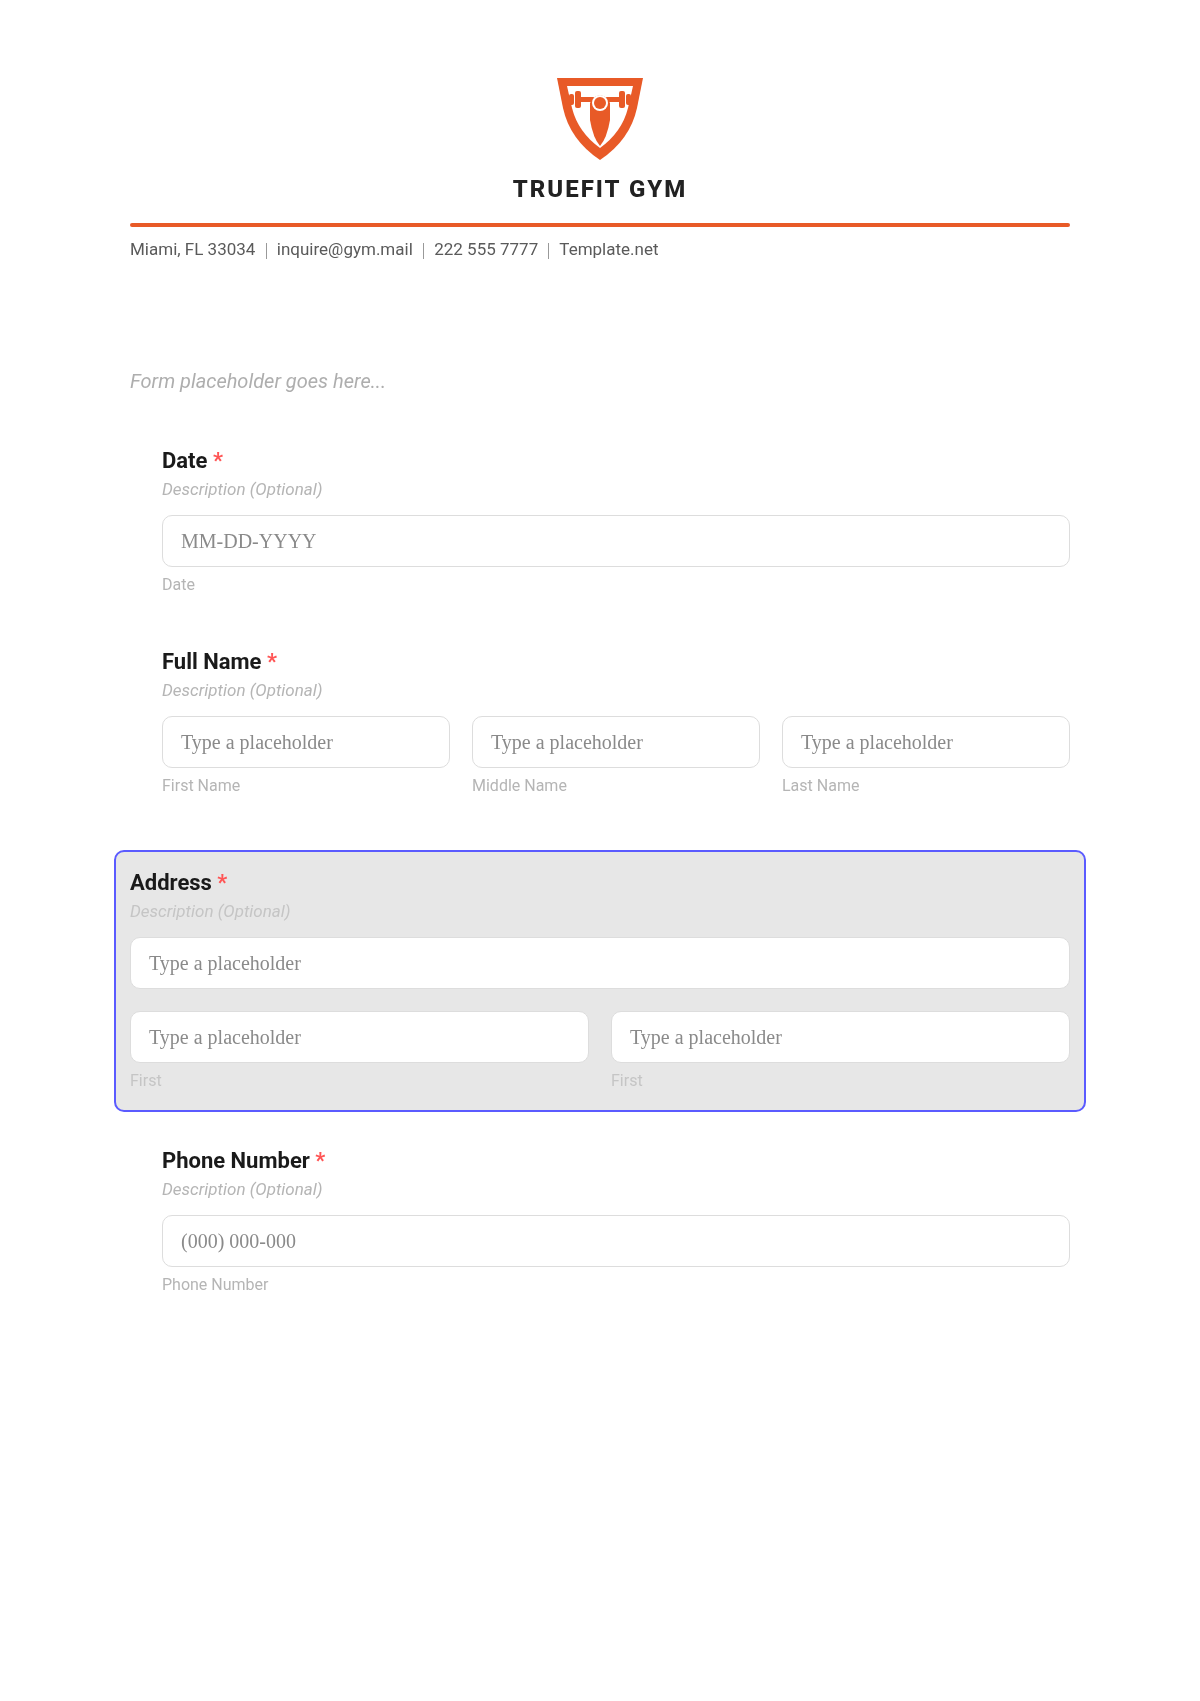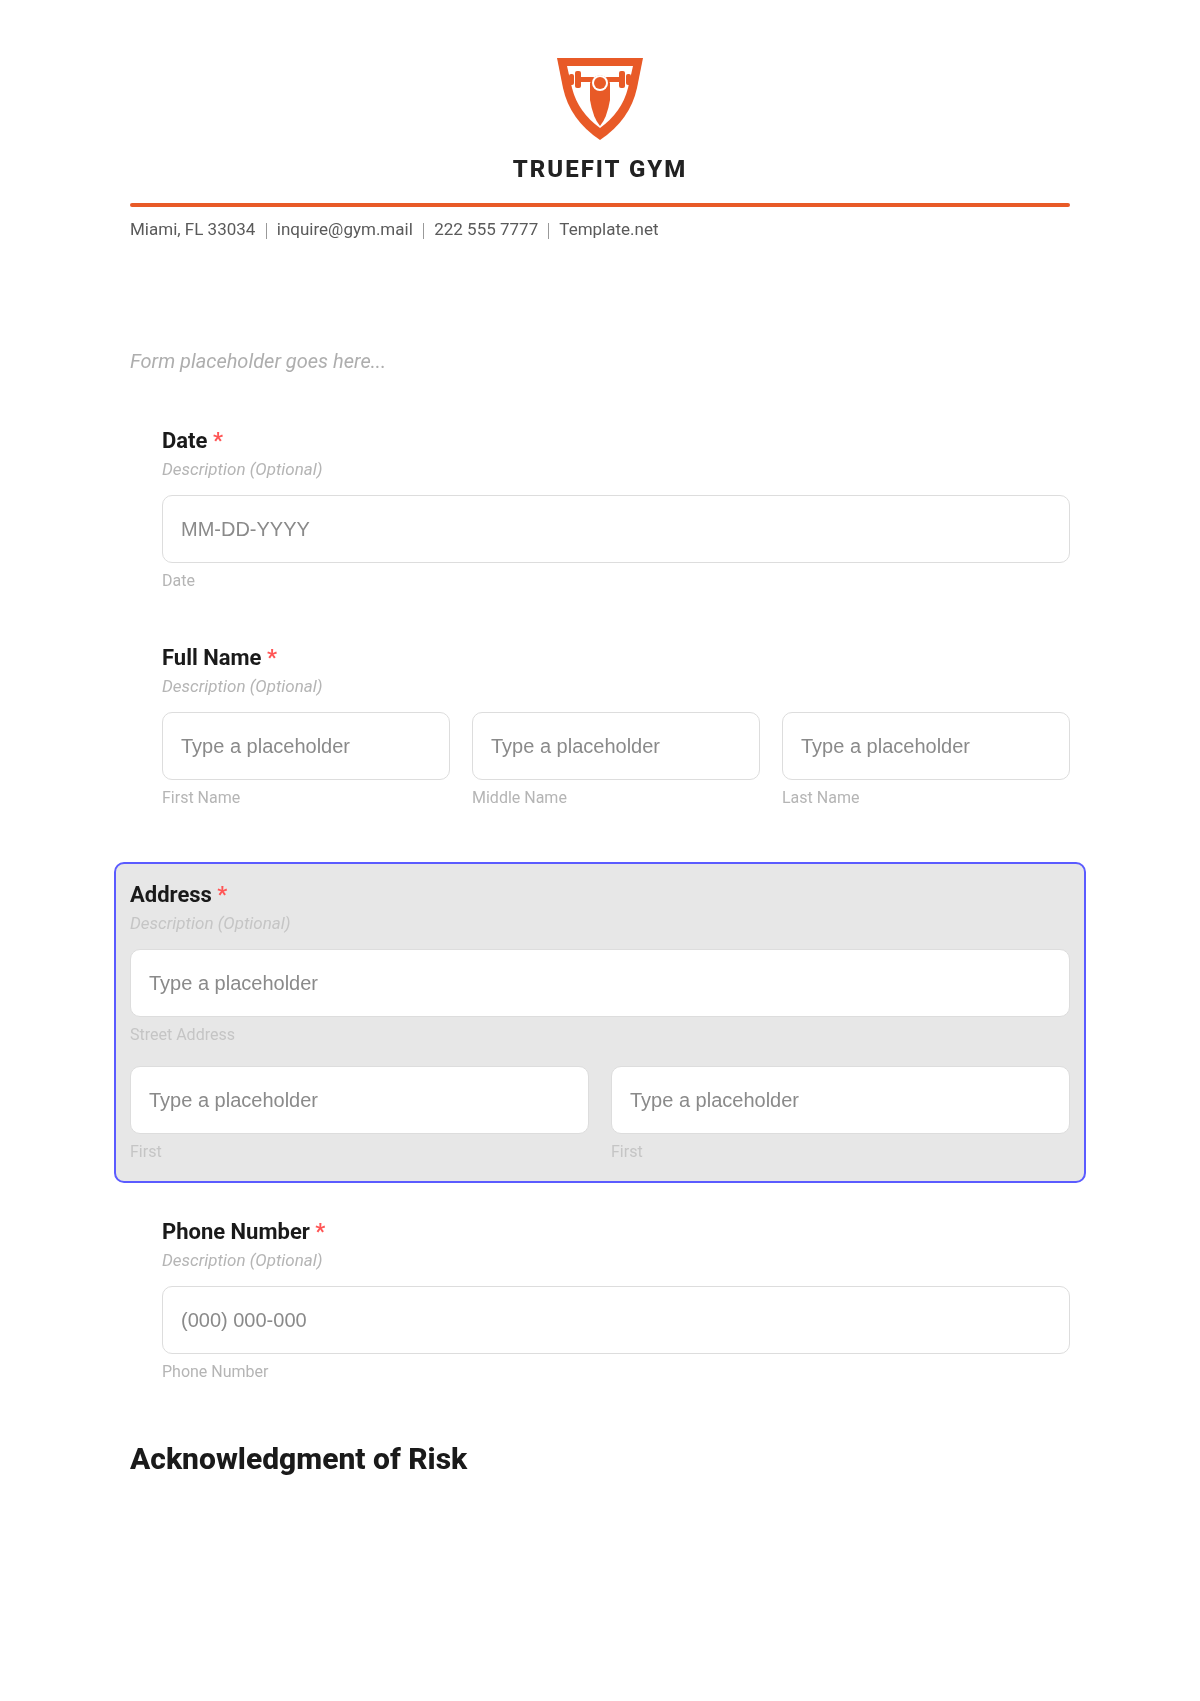--- a/index.html
+++ b/index.html
@@ -4,21 +4,21 @@
 <style>
 * { box-sizing: border-box; margin: 0; padding: 0; }
 body {
   font-family: -apple-system, BlinkMacSystemFont, "Segoe UI", Roboto, Helvetica, Arial, sans-serif;
   background: #fff;
   width: 1200px;
   margin: 0 auto;
   color: #222;
 }
 .page {
-  padding: 40px 130px 0 130px;
+  padding: 60px 130px 0 130px;
 }
 .logo-wrap {
   text-align: center;
   padding-top: 10px;
 }
 .logo-svg {
   display: inline-block;
 }
 .brand-name {
   text-align: center;
@@ -86,28 +86,28 @@
   color: #b5b5b5;
   font-size: 17px;
   margin-bottom: 16px;
 }
 .field-group.selected .field-desc,
 .field-group.selected .sublabel {
   color: #c5c5c5;
 }
 .input {
   width: 100%;
-  height: 68px;
+  height: 52px;
   border: 1px solid #ddd;
   border-radius: 10px;
   padding: 0 18px;
   font-size: 20px;
   color: #333;
   background: #fff;
-  font-family: Liberation Sans, sans-serif;
+  font-family: Liberation Serif, serif;
 }
 .input::placeholder { color: #8a8a8a; }
 .sublabel {
   color: #b5b5b5;
   font-size: 16px;
   margin-top: 8px;
 }
 .row3 {
   display: flex;
   gap: 22px;
@@ -196,21 +196,20 @@
   </div>
 
   <div class="field-group selected">
     <div class="field-label">
       <span>Address</span>
       <span class="req">*</span>
     </div>
     <div class="field-desc">Description (Optional)</div>
     <div class="addr-sub">
       <input class="input" placeholder="Type a placeholder" style="">
-      <div class="sublabel">Street Address</div>
     </div>
     <div class="row2">
       <div>
         <input class="input" placeholder="Type a placeholder" style="">
         <div class="sublabel">First</div>
       </div>
       <div>
         <input class="input" placeholder="Type a placeholder" style="">
         <div class="sublabel">First</div>
       </div>
@@ -220,15 +219,14 @@
   <div class="field-group">
     <div class="field-label">
       <span>Phone Number</span>
       <span class="req">*</span>
     </div>
     <div class="field-desc">Description (Optional)</div>
     <input class="input" placeholder="(000) 000-000" style="">
     <div class="sublabel">Phone Number</div>
   </div>
 
-  <h2 class="ack-title">Acknowledgment of Risk</h2>
 
 </div>
 
 </body></html>

